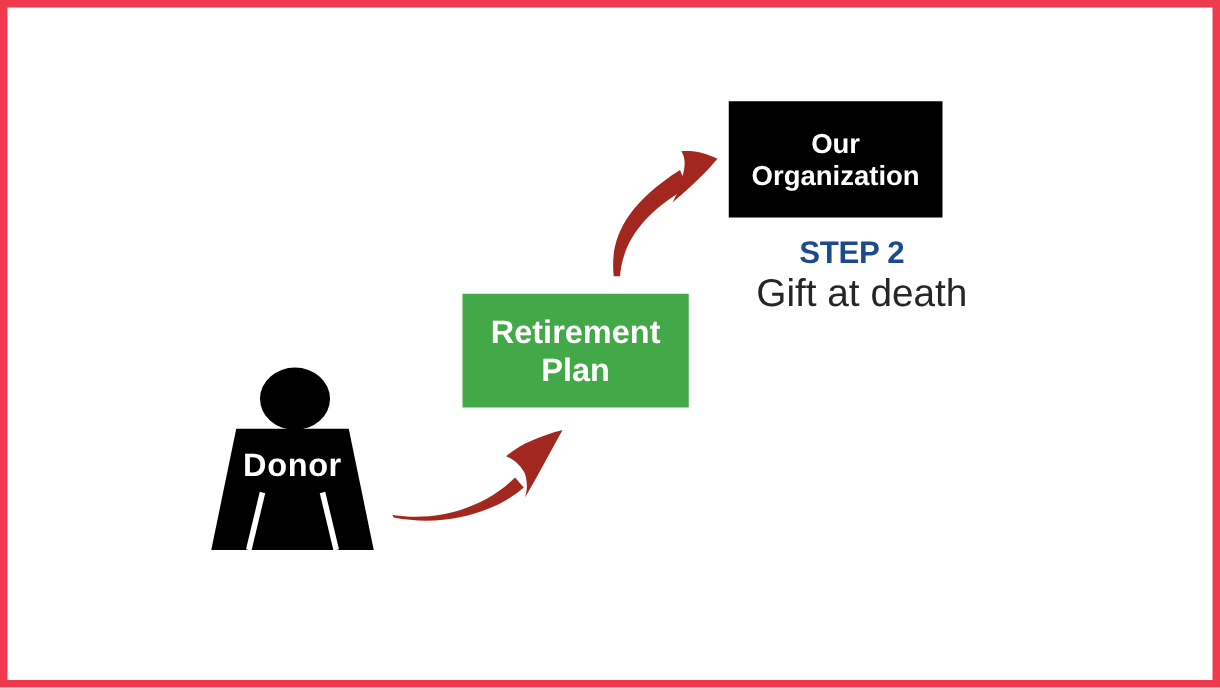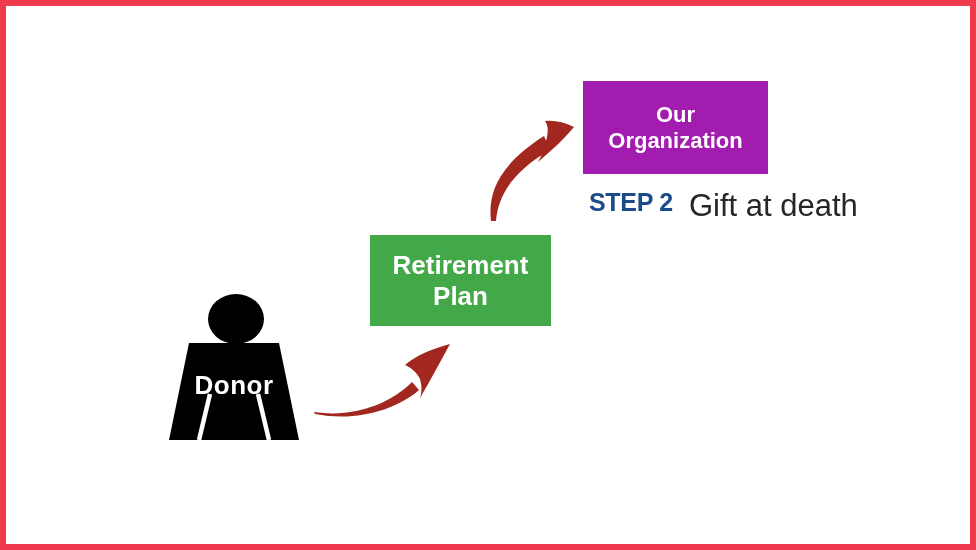--- a/index.html
+++ b/index.html
@@ -28,21 +28,20 @@
   }
   .donor-label {
     left: 160px;
     top: 351px;
     width: 136px;
     text-align: center;
     color: #ffffff;
     font-size: 26px;
     font-weight: bold;
     letter-spacing: 0.5px;
-    margin-top: 13px;
   }
 
   
   .flow-box {
     display: flex;
     align-items: center;
     justify-content: center;
     text-align: center;
     color: #ffffff;
     font-weight: bold;
@@ -54,33 +53,34 @@
     width: 181px;
     height: 91px;
     background: #43a847;
     font-size: 26px;
     padding: 0 24px;
     box-sizing: border-box;
   }
   .box-blue {
     left: 577px;
     top: 75px;
-    width: 185px;
+    width: 171px;
     height: 93px;
-    background: #a21caf;
+    background: #000000;
     font-size: 22px;
     padding: 0 6px;
     box-sizing: border-box;
   }
 
   
   .caption {
     display: flex;
-    align-items: flex-start;
+    align-items: center;
     white-space: nowrap;
+    flex-direction: column;
   }
   .caption .step {
     color: #1b4b8a;
     font-weight: bold;
     font-size: 25px;
     letter-spacing: -0.3px;
   }
   .caption .desc {
     color: #262626;
     font-size: 31px;

